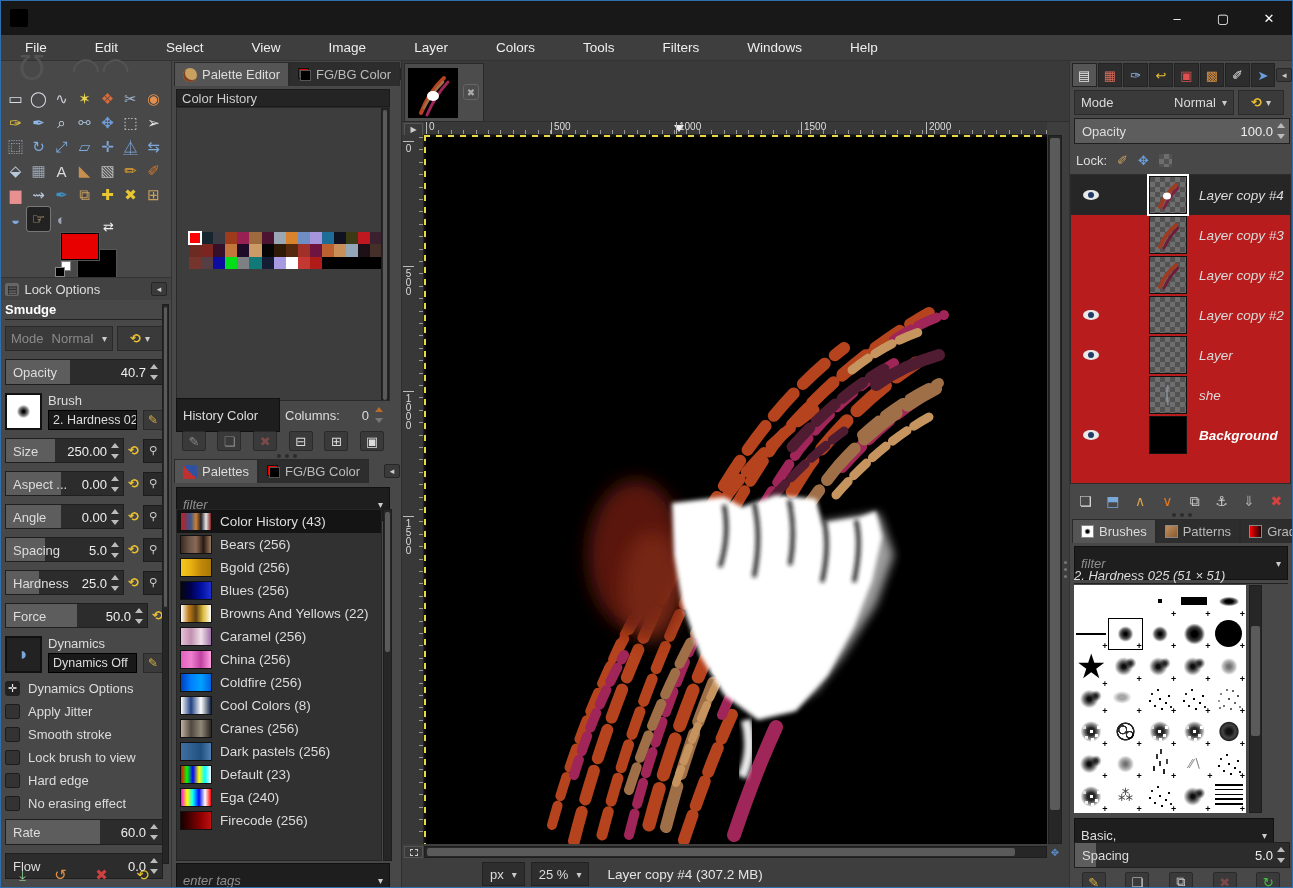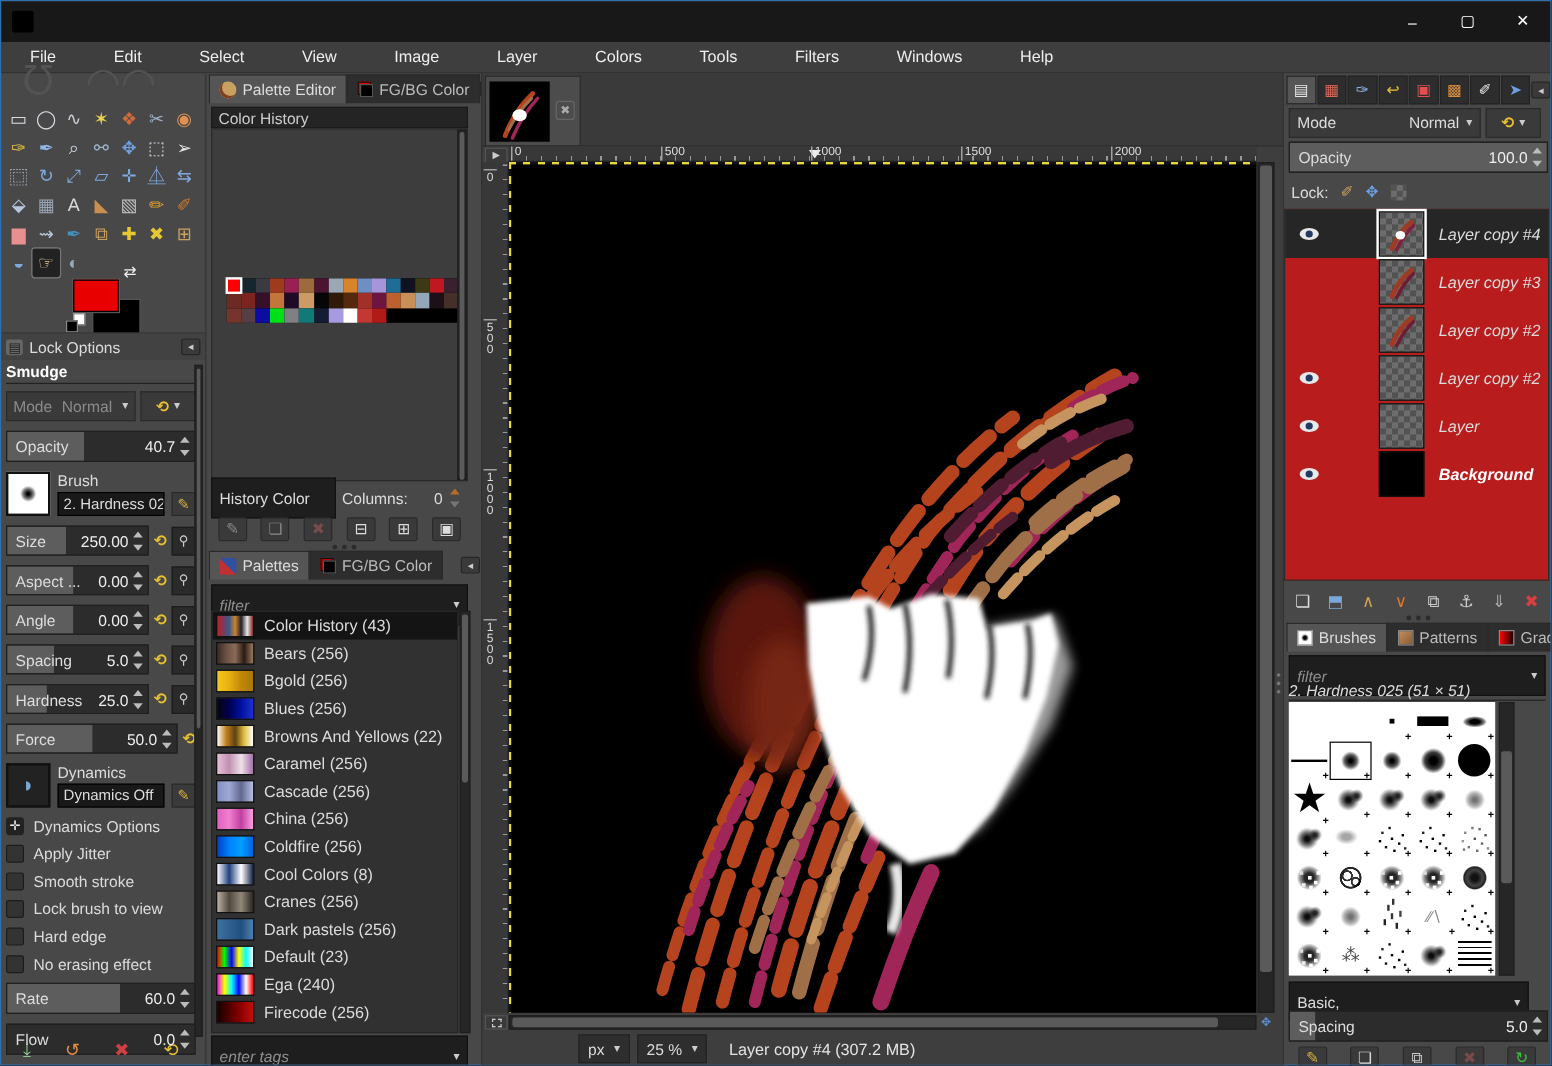--- a/index.html
+++ b/index.html
@@ -543,24 +543,20 @@
           <span class="pthumb" style="background: linear-gradient(90deg, rgb(6, 6, 16), rgb(0, 0, 80), rgb(0, 16, 160), rgb(32, 48, 208));"></span>
           <span class="pname">Blues (256)</span>
         </div>
         <div class="prow">
           <span class="pthumb" style="background: linear-gradient(90deg, rgb(255, 255, 255), rgb(192, 128, 32), rgb(96, 64, 16), rgb(224, 192, 64), rgb(255, 255, 255));"></span>
           <span class="pname">Browns And Yellows (22)</span>
         </div>
         <div class="prow">
           <span class="pthumb" style="background: linear-gradient(90deg, rgb(232, 192, 216), rgb(192, 144, 176), rgb(240, 224, 232), rgb(160, 112, 168));"></span>
           <span class="pname">Caramel (256)</span>
-        </div>
-        <div class="prow">
-          <span class="pthumb" style="background: linear-gradient(90deg, rgb(128, 144, 192), rgb(160, 168, 216), rgb(96, 104, 144), rgb(184, 192, 224));"></span>
-          <span class="pname">Cascade (256)</span>
         </div>
         <div class="prow">
           <span class="pthumb" style="background: linear-gradient(90deg, rgb(224, 96, 192), rgb(240, 128, 208), rgb(192, 64, 160), rgb(255, 160, 224));"></span>
           <span class="pname">China (256)</span>
         </div>
         <div class="prow">
           <span class="pthumb" style="background: linear-gradient(90deg, rgb(0, 64, 192), rgb(0, 128, 255), rgb(0, 160, 255), rgb(0, 96, 224));"></span>
           <span class="pname">Coldfire (256)</span>
         </div>
         <div class="prow">
@@ -793,20 +789,27 @@
           <span class="lname">Layer copy #2</span>
         </div>
         <div class="lrow">
           <span class="eyec">
             <span class="eye"></span>
           </span>
           <span class="lthumb checker"></span>
           <span class="lname">Layer</span>
         </div>
         <div class="lrow">
+          <span class="eyec"></span>
+          <span class="lthumb checker"><svg width="36" height="36" viewBox="0 0 36 36">
+              <path d="M18,8 Q16,18 18,28" stroke="#9aa4b8" stroke-width="2" fill="none" opacity=".6"></path>
+            </svg></span>
+          <span class="lname">she</span>
+        </div>
+        <div class="lrow">
           <span class="eyec">
             <span class="eye"></span>
           </span>
           <span class="lthumb" style="background: rgb(0, 0, 0);"></span>
           <span class="lname" style="font-weight: bold; color: rgb(255, 255, 255);">Background</span>
         </div>
       </div>
     <div id="lbtns">
         <span class="ibtn" style="color: rgb(221, 221, 221);">❏</span>
         <span class="ibtn" style="color: rgb(122, 168, 216);">⬒</span>

